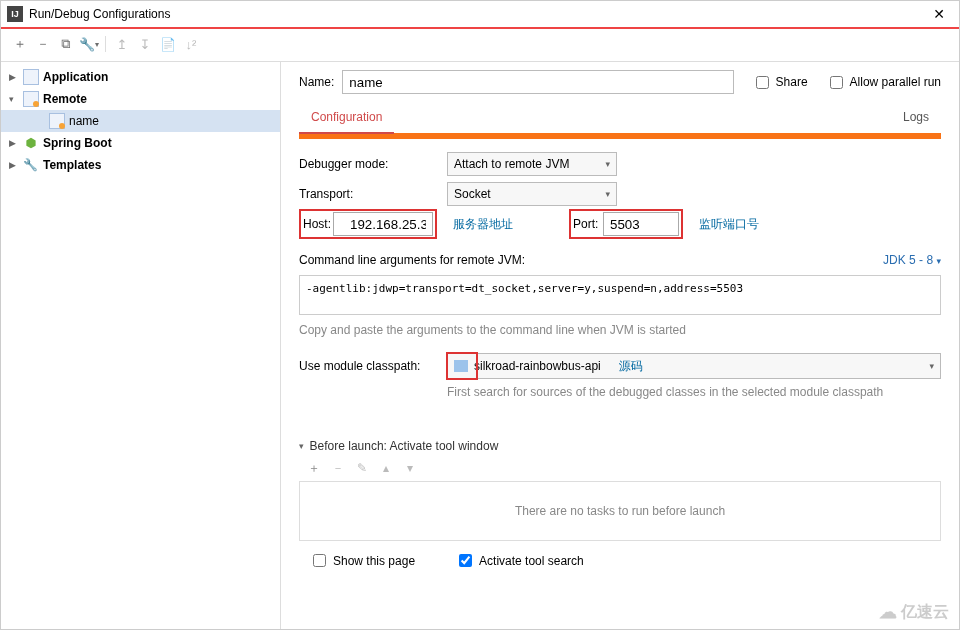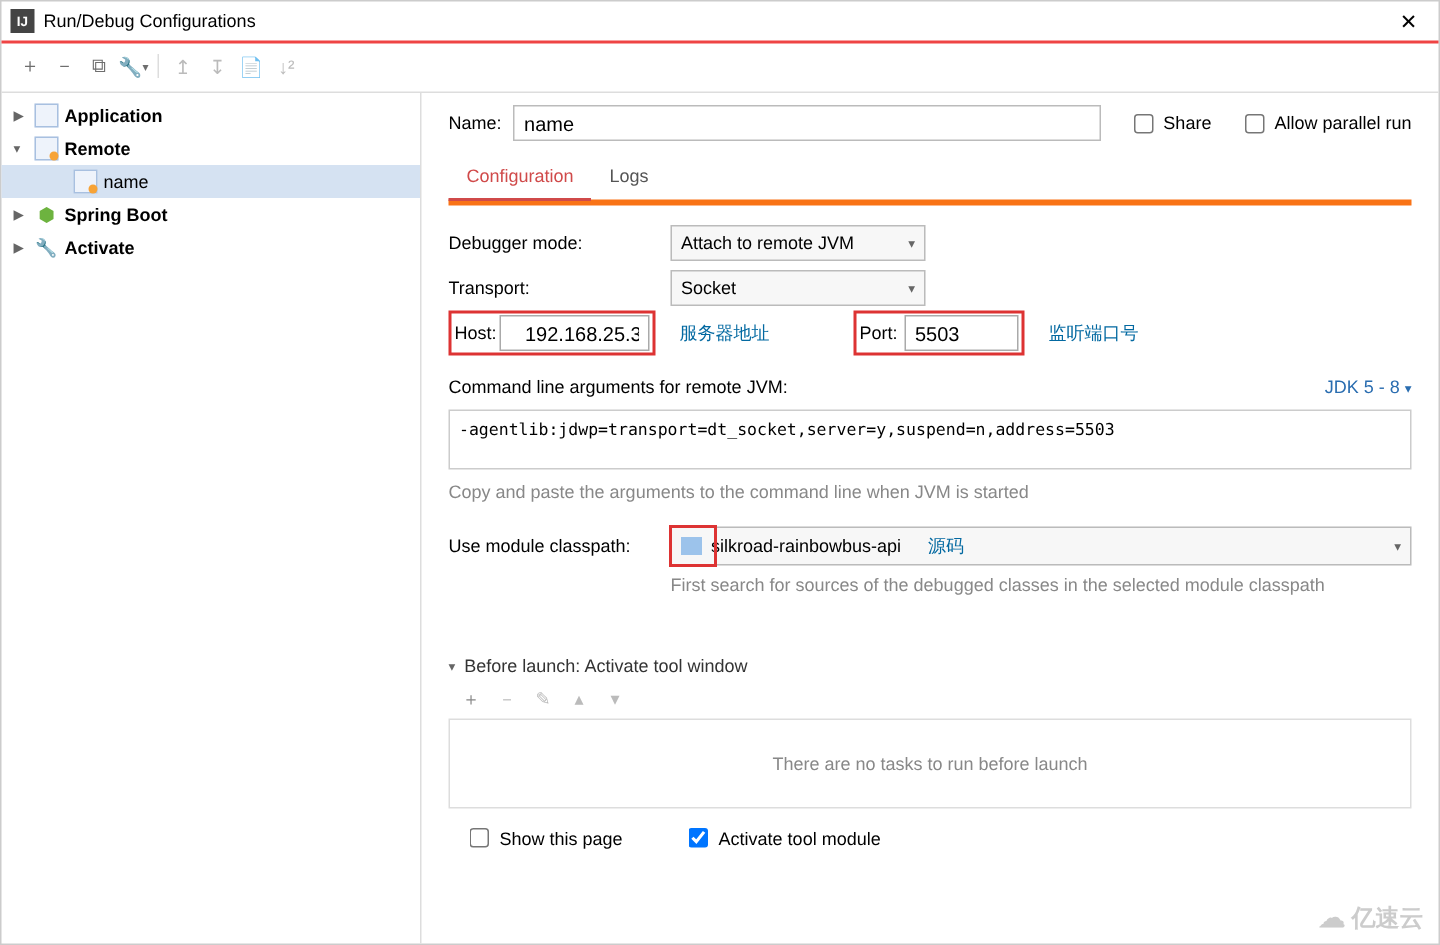--- a/index.html
+++ b/index.html
@@ -23,21 +23,21 @@
 .icon-remote::after { content:""; position:absolute; right:-1px; bottom:-1px; width:6px; height:6px; background:#f7a336; border-radius:50%; }
 .icon-spring { color: #6db33f; font-weight: bold; font-size: 12px; }
 .icon-tmpl { color: #6e6e6e; font-size: 12px; }
 .indent1 { padding-left: 48px; }
 .bold { font-weight: bold; }
 .content { flex: 1; padding: 0 18px 10px 18px; display: flex; flex-direction: column; overflow: hidden; }
 .name-row { display: flex; align-items: center; padding: 8px 0 10px 0; gap: 8px; }
 .name-input { flex: 1; height: 24px; border: 1px solid #bbb; padding: 0 6px; }
 .chk { display: inline-flex; align-items: center; gap: 4px; margin-left: 10px; white-space: nowrap; }
 .chk input { width: 13px; height: 13px; }
-.tabs { display: flex; border-bottom: 4px solid #f97316; }
+.tabs { display: flex; border-bottom: 6px solid #f97316; justify-content: space-between; }
 .tab { padding: 6px 12px 8px 12px; font-size: 12px; color: #555; }
 .tab.active { color: #d04a4a; border-bottom: 2px solid #d04a4a; margin-bottom: -1px; }
 .form-area { padding-top: 10px; }
 .form-row { display: flex; align-items: center; min-height: 30px; gap: 8px; }
 .label { width: 140px; }
 .combo { height: 24px; border: 1px solid #bbb; background: #f7f7f7; padding: 0 6px; display: inline-flex; align-items: center; justify-content: space-between; }
 .combo .arr { font-size: 9px; color: #666; margin-left: 8px; }
 .txt { height: 24px; border: 1px solid #aaa; padding: 0 6px; }
 .redbox { border: 2px solid #d33; padding: 1px 2px; display: inline-flex; align-items: center; }
 .redlabel { color: #0369a1; font-size: 12px; margin-left: 8px; }
@@ -96,21 +96,21 @@
         <span>name</span>
       </div>
       <div class="tree-row">
         <span class="arrow">▶</span>
         <span class="node-icon icon-spring">⬢</span>
         <span class="bold">Spring Boot</span>
       </div>
       <div class="tree-row">
         <span class="arrow">▶</span>
         <span class="node-icon icon-tmpl">🔧</span>
-        <span class="bold">Activate</span>
+        <span class="bold">Templates</span>
       </div>
     </div>
 
     <div class="content">
       <div class="name-row">
         <span>Name:</span>
         <input class="name-input" value="name" style="">
         <label class="chk">
           <input type="checkbox" style="">
             <span>Share</span>
@@ -193,21 +193,21 @@
           <span>There are no tasks to run before launch</span>
         </div>
 
         <div class="bottom-chk-row">
           <label class="chk">
             <input type="checkbox" style="">
               <span>Show this page</span>
           </label>
           <label class="chk">
             <input type="checkbox" checked="" style="">
-              <span>Activate tool module</span>
+              <span>Activate tool search</span>
           </label>
         </div>
       </div>
     </div>
   </div>
 
   <div class="watermark">
     <span class="watermark-logo">☁</span>
     <span>亿速云</span>
   </div>

